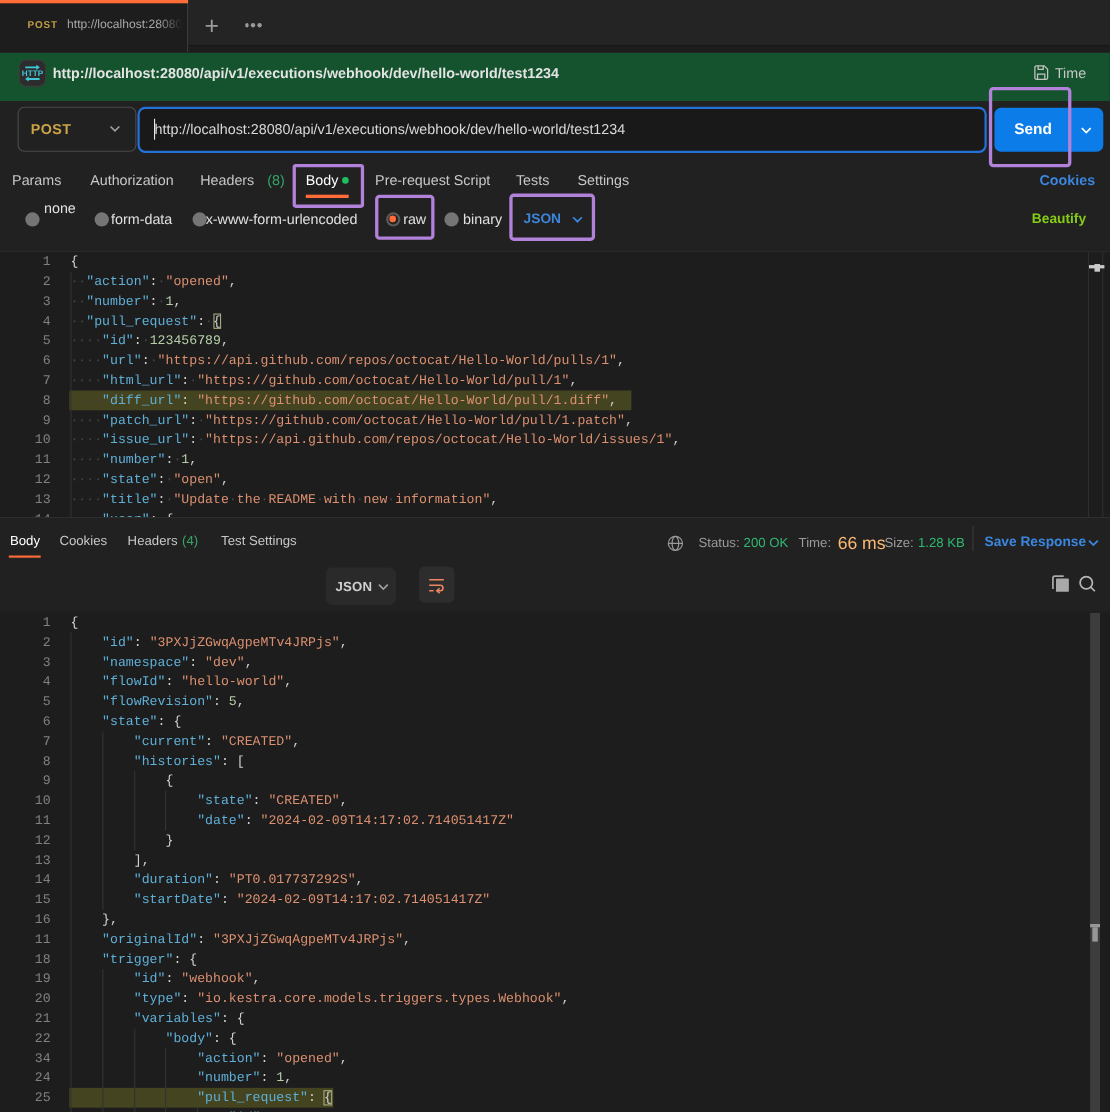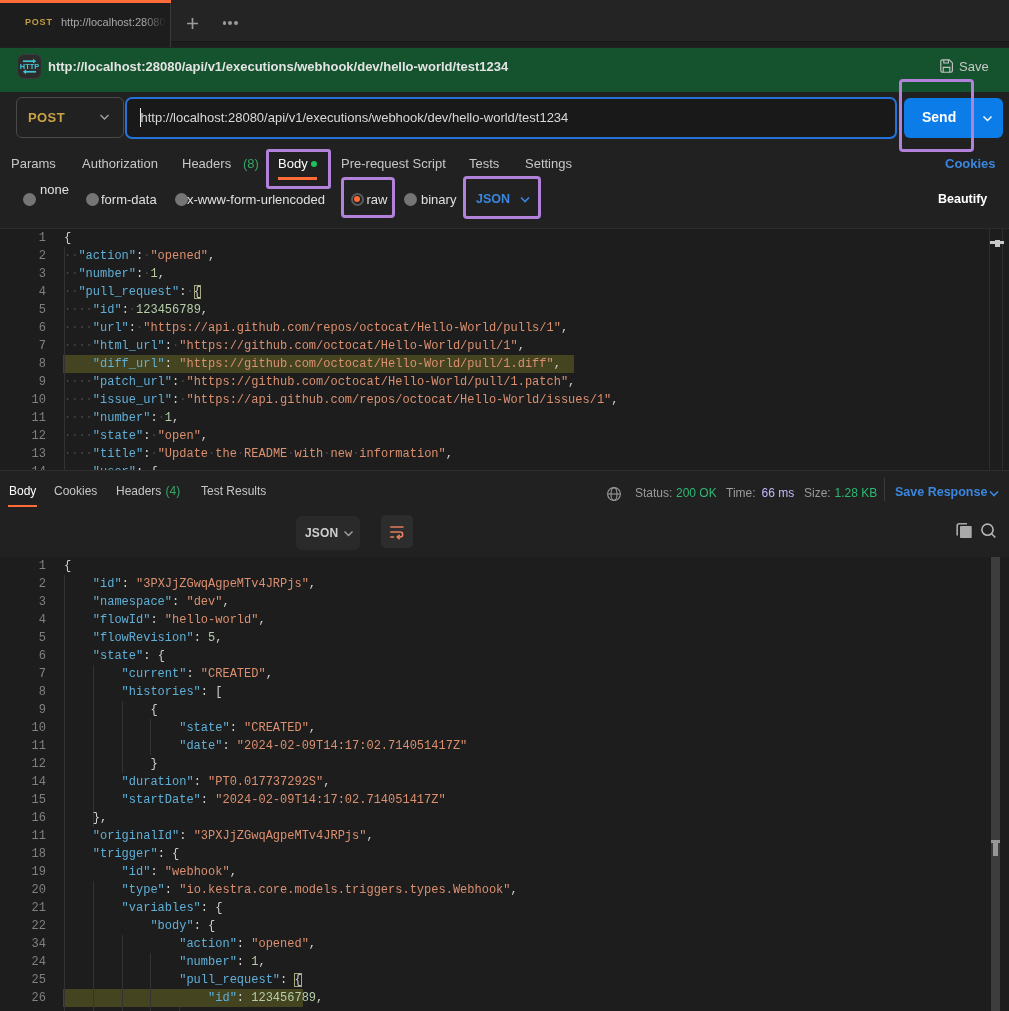--- a/index.html
+++ b/index.html
@@ -47,21 +47,21 @@
       <path d="M8 14.4l-3.2 2.4 3.2 2.4z" fill="#3fc6d8"></path>
       <text x="11.5" y="14" font-size="7.4" font-weight="bold" fill="#3fc6d8" text-anchor="middle" font-family="Liberation Sans">HTTP</text>
     </svg>
   </div>
   <span class="abs" style="left:48px;top:11px;font-size:13px;font-weight:bold;color:#e3e3e3">http://localhost:28080/api/v1/executions/webhook/dev/hello-world/test1234</span>
   <svg class="abs" style="left:938.5px;top:9.5px" width="15" height="16" viewBox="0 0 15 16" fill="none" stroke="#c3c3c3" stroke-width="1.15">
     <path d="M1.8 3.4c0-.9.7-1.6 1.6-1.6h6.9l3.1 3.1v7.7c0 .9-.7 1.6-1.6 1.6H3.4c-.9 0-1.6-.7-1.6-1.6z"></path>
     <path d="M4.8 2v3h4.6V2"></path>
     <path d="M4.2 13.9V9.3h6.6v4.6"></path>
   </svg>
-  <span class="abs" style="left:959px;top:11px;font-size:13px;color:#c8c8c8">Save</span>
+  <span class="abs" style="left:959px;top:11px;font-size:13px;color:#c8c8c8">Time</span>
 </div>
 
 <div class="abs" style="left:0;top:92px;width:1009px;height:55px;background:#212121">
   <div class="abs" style="left:16px;top:5px;width:108px;height:41px;border:1px solid #4a4a4a;border-radius:6px">
     <span class="abs" style="left:11px;top:12px;font-size:13px;font-weight:bold;color:#c9a346;letter-spacing:.4px">POST</span>
     <svg class="abs" style="left:82px;top:15px" width="11" height="8" viewBox="0 0 11 8" fill="none" stroke="#a2a2a2" stroke-width="1.4">
         <path d="M1.5 2l4 4 4-4"></path>
       </svg>
   </div>
   <div class="abs" style="left:125px;top:5px;width:772px;height:42px;border:2.5px solid #2472d8;border-radius:7px;background:#191919">
@@ -102,21 +102,21 @@
   <span class="abs" style="left:350.5px;top:10.5px;width:13px;height:13px;border-radius:50%;background:#222;border:2px solid #5a5a5a">
     <span class="abs" style="left:1.25px;top:1.25px;width:6.5px;height:6.5px;border-radius:50%;background:#ff6c37"></span>
   </span>
   <span class="abs" style="left:366.5px;top:10px">raw</span>
   <span class="abs" style="left:404px;top:10.5px;width:13px;height:13px;border-radius:50%;background:#757575"></span>
   <span class="abs" style="left:421px;top:10px">binary</span>
   <span class="abs" style="left:476px;top:10px;font-size:12.5px;font-weight:bold;color:#3b86de">JSON</span>
   <svg class="abs" style="left:519px;top:14px" width="12" height="8" viewBox="0 0 12 8" fill="none" stroke="#3b86de" stroke-width="1.6">
       <path d="M2 1.5l4 4 4-4"></path>
     </svg>
-  <span class="abs" style="left:938px;top:10px;font-size:12.5px;font-weight:bold;color:#ffffff">Beautify</span>
+  <span class="abs" style="left:938px;top:10px;font-size:12.5px;font-weight:bold;color:#84cc16">Beautify</span>
   <div class="pp" style="left:341px;top:-5px;width:54px;height:41px"></div>
   <div class="pp" style="left:463px;top:-6px;width:78px;height:43px"></div>
 </div>
 
 <div class="ed" style="top:228px;height:242px;border-top:1px solid #2c2c2c">
   <div class="abs" style="left:63px;top:126px;width:511px;height:18px;background:#454420"></div>
 <div style="position:absolute;left:64.0px;top:18.0px;width:1px;height:234.0px;background:#333"></div>
 <div class="ln"><span class="no">1</span><span class="cd"><span class="p">{</span></span></div>
 <div class="ln"><span class="no">2</span><span class="cd"><span class="w">··</span><span class="k">"action"</span><span class="p">:</span><span class="w">·</span><span class="s">"opened"</span><span class="p">,</span></span></div>
 <div class="ln"><span class="no">3</span><span class="cd"><span class="w">··</span><span class="k">"number"</span><span class="p">:</span><span class="w">·</span><span class="n">1</span><span class="p">,</span></span></div>
@@ -135,31 +135,31 @@
     <div class="abs" style="left:0;top:12.4px;width:14px;height:2.9px;background:#c9c9c9"></div>
     <div class="abs" style="left:4.5px;top:10.8px;width:5.5px;height:7.5px;background:#c9c9c9"></div>
   </div>
 </div>
 
 <div class="abs" style="left:0;top:470px;width:1009px;height:40px;background:#212121;border-top:1px solid #2e2e2e;font-size:12px;color:#c7c7c7">
   <span class="abs" style="left:9px;top:13px;color:#fff">Body</span>
   <span class="abs" style="left:54px;top:13px">Cookies</span>
   <span class="abs" style="left:116px;top:13px">Headers</span>
   <span class="abs grn" style="left:165.5px;top:13px">(4)</span>
-  <span class="abs" style="left:201px;top:13px">Test Results</span>
+  <span class="abs" style="left:201px;top:13px">Test Settings</span>
   <div class="abs" style="left:8px;top:33.5px;width:29px;height:2.5px;background:#ff6c37"></div>
   <svg class="abs" style="left:606px;top:14.5px" width="16" height="16" viewBox="0 0 16 16" fill="none" stroke="#9a9a9a" stroke-width="1.1">
     <circle cx="8" cy="8" r="6.4"></circle>
       <ellipse cx="8" cy="8" rx="3" ry="6.4"></ellipse>
       <path d="M1.8 8h12.4"></path>
   </svg>
   <span class="abs" style="left:635px;top:15px;font-size:12px;color:#9b9b9b">Status:</span>
   <span class="abs" style="left:676px;top:15px;font-size:12px;color:#2eb872">200 OK</span>
   <span class="abs" style="left:726px;top:15px;font-size:12px;color:#9b9b9b">Time:</span>
-  <span class="abs" style="left:761.5px;top:15px;font-size:12px;color:#c4b5fd">66 ms</span>
+  <span class="abs" style="left:761.5px;top:15px;font-size:16px;color:#fdba74">66 ms</span>
   <span class="abs" style="left:804px;top:15px;font-size:12px;color:#9b9b9b">Size:</span>
   <span class="abs" style="left:834.5px;top:15px;font-size:12px;color:#2eb872">1.28 KB</span>
   <div class="abs" style="left:884px;top:7px;width:1px;height:23px;background:#3a3a3a"></div>
   <span class="abs" style="left:895px;top:14px;font-size:12.5px;font-weight:bold;color:#3b86de">Save Response</span>
   <svg class="abs" style="left:988px;top:19px" width="12" height="8" viewBox="0 0 12 8" fill="none" stroke="#3b86de" stroke-width="1.7">
       <path d="M2 1.5l4 4 4-4"></path>
     </svg>
 </div>
 
 <div class="abs" style="left:0;top:510px;width:1009px;height:46px;background:#212121">
@@ -203,20 +203,21 @@
 <div class="ln"><span class="no">3</span><span class="cd">    <span class="k">"namespace"</span><span class="p">:</span> <span class="s">"dev"</span><span class="p">,</span></span></div>
 <div class="ln"><span class="no">4</span><span class="cd">    <span class="k">"flowId"</span><span class="p">:</span> <span class="s">"hello-world"</span><span class="p">,</span></span></div>
 <div class="ln"><span class="no">5</span><span class="cd">    <span class="k">"flowRevision"</span><span class="p">:</span> <span class="n">5</span><span class="p">,</span></span></div>
 <div class="ln"><span class="no">6</span><span class="cd">    <span class="k">"state"</span><span class="p">:</span> <span class="p">{</span></span></div>
 <div class="ln"><span class="no">7</span><span class="cd">        <span class="k">"current"</span><span class="p">:</span> <span class="s">"CREATED"</span><span class="p">,</span></span></div>
 <div class="ln"><span class="no">8</span><span class="cd">        <span class="k">"histories"</span><span class="p">:</span> <span class="p">[</span></span></div>
 <div class="ln"><span class="no">9</span><span class="cd">            <span class="p">{</span></span></div>
 <div class="ln"><span class="no">10</span><span class="cd">                <span class="k">"state"</span><span class="p">:</span> <span class="s">"CREATED"</span><span class="p">,</span></span></div>
 <div class="ln"><span class="no">11</span><span class="cd">                <span class="k">"date"</span><span class="p">:</span> <span class="s">"2024-02-09T14:17:02.714051417Z"</span></span></div>
 <div class="ln"><span class="no">12</span><span class="cd">            <span class="p">}</span></span></div>
+<div class="ln"><span class="no">13</span><span class="cd">        <span class="p">],</span></span></div>
 <div class="ln"><span class="no">14</span><span class="cd">        <span class="k">"duration"</span><span class="p">:</span> <span class="s">"PT0.017737292S"</span><span class="p">,</span></span></div>
 <div class="ln"><span class="no">15</span><span class="cd">        <span class="k">"startDate"</span><span class="p">:</span> <span class="s">"2024-02-09T14:17:02.714051417Z"</span></span></div>
 <div class="ln"><span class="no">16</span><span class="cd">    <span class="p">},</span></span></div>
 <div class="ln"><span class="no">11</span><span class="cd">    <span class="k">"originalId"</span><span class="p">:</span> <span class="s">"3PXJjZGwqAgpeMTv4JRPjs"</span><span class="p">,</span></span></div>
 <div class="ln"><span class="no">18</span><span class="cd">    <span class="k">"trigger"</span><span class="p">:</span> <span class="p">{</span></span></div>
 <div class="ln"><span class="no">19</span><span class="cd">        <span class="k">"id"</span><span class="p">:</span> <span class="s">"webhook"</span><span class="p">,</span></span></div>
 <div class="ln"><span class="no">20</span><span class="cd">        <span class="k">"type"</span><span class="p">:</span> <span class="s">"io.kestra.core.models.triggers.types.Webhook"</span><span class="p">,</span></span></div>
 <div class="ln"><span class="no">21</span><span class="cd">        <span class="k">"variables"</span><span class="p">:</span> <span class="p">{</span></span></div>
 <div class="ln"><span class="no">22</span><span class="cd">            <span class="k">"body"</span><span class="p">:</span> <span class="p">{</span></span></div>
 <div class="ln"><span class="no">34</span><span class="cd">                <span class="k">"action"</span><span class="p">:</span> <span class="s">"opened"</span><span class="p">,</span></span></div>

